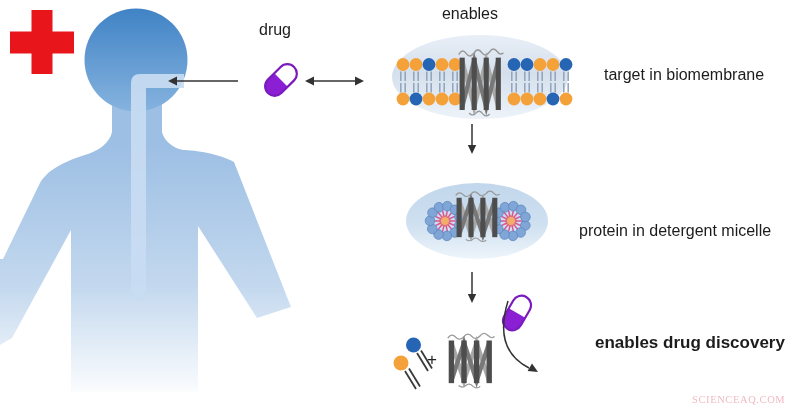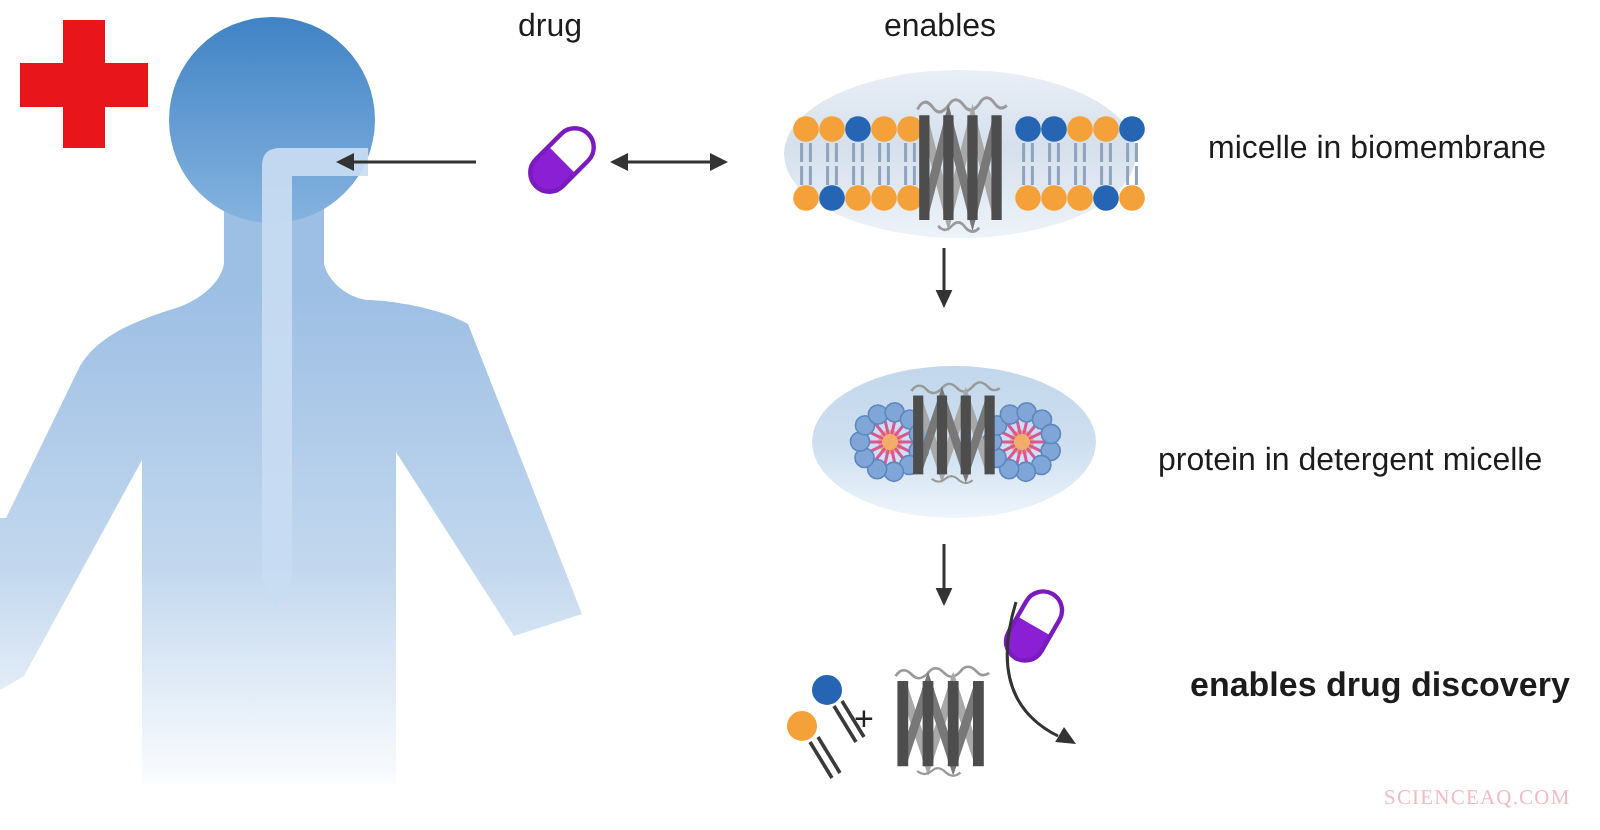--- a/index.html
+++ b/index.html
@@ -56,21 +56,21 @@
              C172 148 164 140 162 132 L162 85 Z"></path>
     <circle cx="136" cy="60" r="51.5" fill="url(#headGrad)"></circle>
     <path fill="#C8DCF2" fill-opacity="0.92" d="M184 74 L140 74 Q131 74 131 83 L131 290 L138.5 303 L146 290 L146 88 L184 88 Z"></path>
   </svg>
 
   <svg class="abs" style="left:10;top:10;left:10px;top:10px" width="64" height="64" viewBox="0 0 64 64">
     <rect x="21.5" y="0" width="21" height="64" style="fill:var(--cross-red)"></rect>
     <rect x="0" y="21.5" width="64" height="22" style="fill:var(--cross-red)"></rect>
   </svg>
 
-  <div class="lbl" style="left:252px;top:5px;width:46px">drug</div>
+  <div class="lbl" style="left:252px;top:21px;width:46px">drug</div>
   <div class="lbl" style="left:440px;top:5px;width:60px">enables</div>
 
   <svg class="abs" style="left:258px;top:57px" width="46" height="46" viewBox="0 0 46 46">
     <use href="#pill-glyph" xlink:href="#pill-glyph" transform="translate(23,23) rotate(45) translate(-11,-20)"></use>
   </svg>
 
   <svg class="abs" style="left:390px;top:34px" width="184" height="88" viewBox="0 0 184 88">
     <defs>
       <linearGradient id="memGrad" x1="0" y1="0" x2="0" y2="1">
         <stop offset="0" stop-color="#E9EFF7"></stop>
@@ -136,21 +136,21 @@
         <circle cx="150" cy="65" r="6.4" fill="#F5A13A"></circle>
         <line x1="160.8" y1="49" x2="160.8" y2="58.5" stroke="#8FA3BC" stroke-width="1.5"></line>
         <line x1="165.2" y1="49" x2="165.2" y2="58.5" stroke="#8FA3BC" stroke-width="1.5"></line>
         <circle cx="163" cy="65" r="6.4" fill="#2565B4"></circle>
         <line x1="173.8" y1="49" x2="173.8" y2="58.5" stroke="#8FA3BC" stroke-width="1.5"></line>
         <line x1="178.2" y1="49" x2="178.2" y2="58.5" stroke="#8FA3BC" stroke-width="1.5"></line>
         <circle cx="176" cy="65" r="6.4" fill="#F5A13A"></circle>
       </g>
     <use href="#protein-glyph" xlink:href="#protein-glyph" transform="translate(67,12) scale(0.86,0.97)"></use>
   </svg>
-  <div class="caption" style="left:604px;top:66px">micelle in biomembrane</div>
+  <div class="caption" style="left:604px;top:66px">target in biomembrane</div>
 
   <svg class="abs" style="left:404px;top:182px" width="148" height="80" viewBox="0 0 148 80">
     <defs>
       <linearGradient id="micGrad" x1="0" y1="0" x2="0" y2="1">
         <stop offset="0" stop-color="#C2D7EC"></stop>
         <stop offset="0.55" stop-color="#CFE0F0"></stop>
         <stop offset="1" stop-color="#EEF5FB"></stop>
       </linearGradient>
     </defs>
     <ellipse cx="73" cy="39" rx="71" ry="38" fill="url(#micGrad)"></ellipse>

